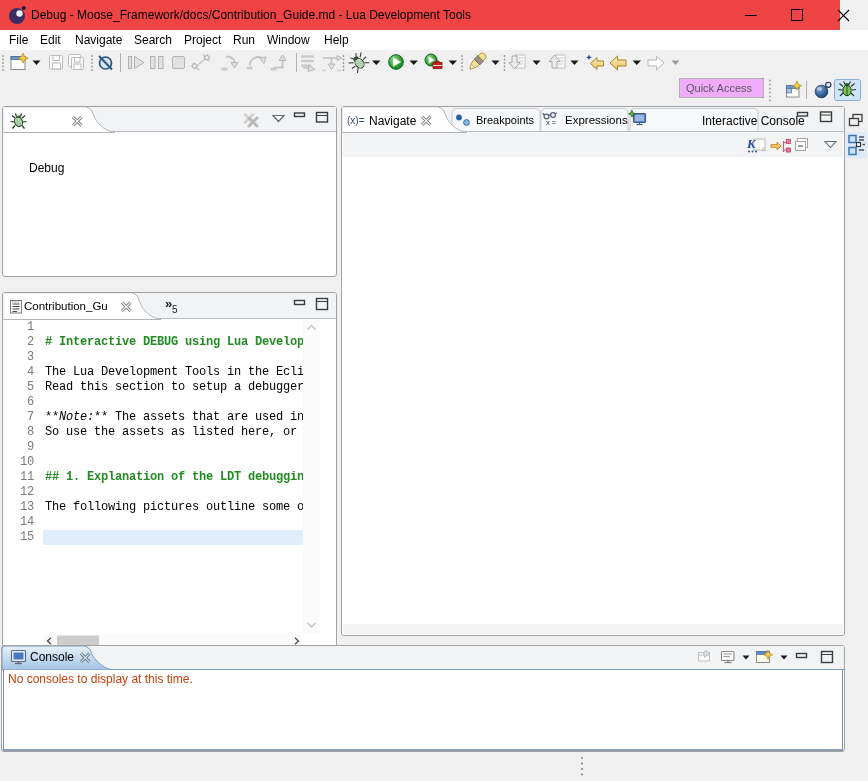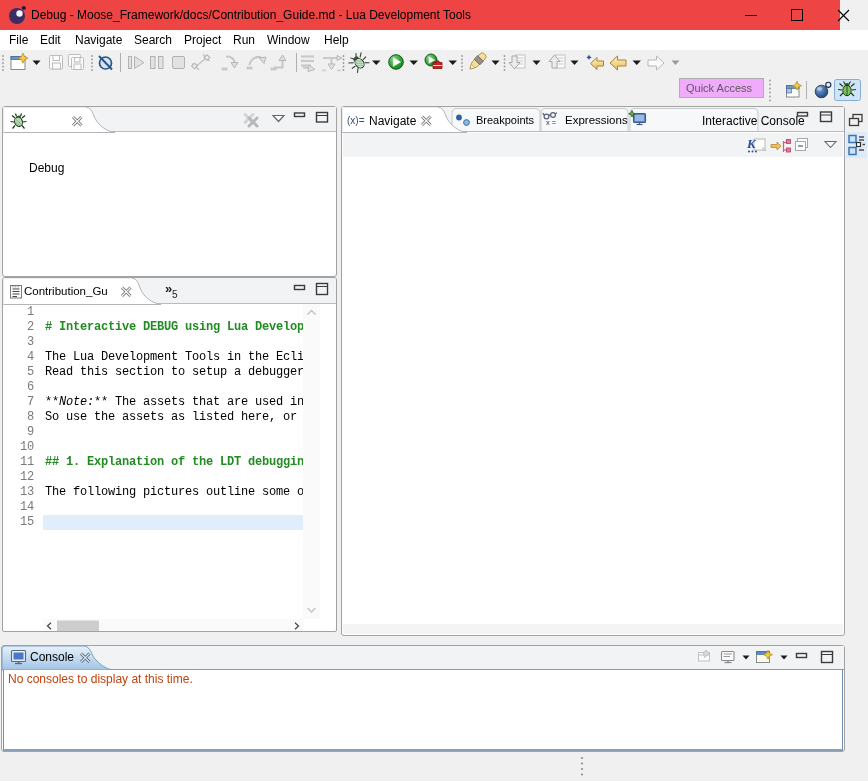--- a/index.html
+++ b/index.html
@@ -337,21 +337,21 @@
 
       <path d="M270,8.5 h11 l-5.5,6 Z" fill="#fbfbfb" stroke="#5f6a72" stroke-width="1.2"></path>
 
       <rect x="291.5" y="6" width="10" height="3.5" fill="none" stroke="#3c3c3c" stroke-width="1.4"></rect>
       <rect x="313.5" y="5.5" width="11" height="9.5" fill="none" stroke="#3c3c3c" stroke-width="1.4"></rect>
       <line x1="313.5" y1="8.5" x2="324.5" y2="8.5" stroke="#3c3c3c" stroke-width="1"></line>
     </svg>
     <span class="tablabel" style="left:26px; top:6px;margin-top:48px;">Debug</span>
   </div>
 
-  <div class="panel" id="p-editor" style="left:2px; top:277px; width:335px; height:355px; overflow:hidden; border-radius:3px 3px 2px 2px;">
+  <div class="panel" id="p-editor" style="left:2px; top:292px; width:335px; height:355px; overflow:hidden; border-radius:3px 3px 2px 2px;">
     <svg class="abs" style="left:0; top:0;" width="333" height="27" viewBox="0 0 333 27">
       <rect x="0" y="0" width="333" height="26" fill="#f2f3f4"></rect>
       <line x1="0" y1="25.5" x2="333" y2="25.5" stroke="#b8bcc0"></line>
       <path d="M0,26.5 L0,3 Q0,0 3,0 L129,0 C137,1 135,11 142,18 C146,22 150,25 158,26.5 Z" fill="#ffffff" stroke="#a8adb2" stroke-width="1" stroke-opacity="0.9"></path>
       <path d="M0,26.5 L0,3 Q0,0 3,0 L129,0" fill="none" stroke="#f2f3f4" stroke-width="1.4"></path>
 
       <rect x="7.5" y="7.5" width="11" height="12.5" fill="#fdfdfd" stroke="#7a7a7a"></rect>
       <g stroke="#444444" stroke-width="1">
         <line x1="9.5" y1="11" x2="16.5" y2="11"></line>
           <line x1="9.5" y1="13.5" x2="16.5" y2="13.5"></line>

